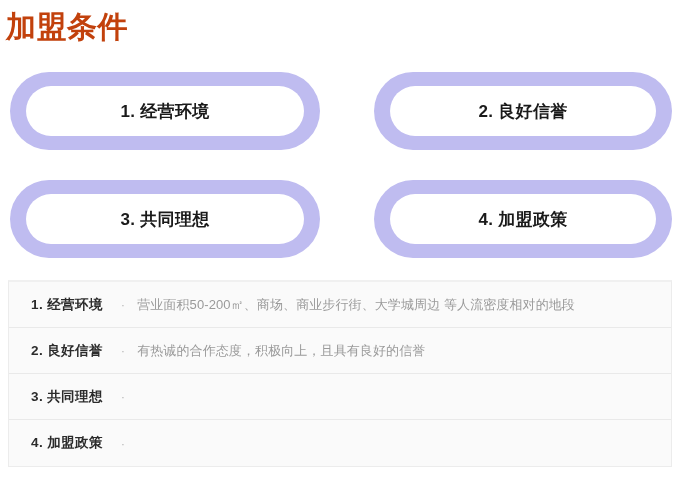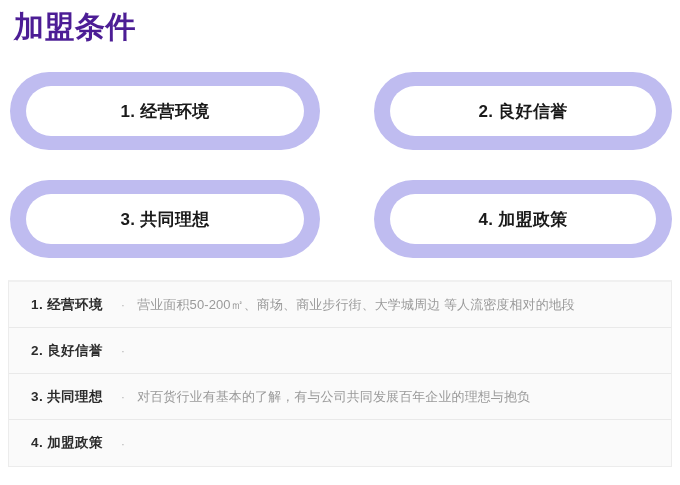--- a/index.html
+++ b/index.html
@@ -11,25 +11,25 @@
     height: 485px;
     background: #ffffff;
     font-family: "Liberation Sans", "DejaVu Sans", sans-serif;
     overflow: hidden;
     position: relative;
   }
 
   
   .page-title {
     position: absolute;
-    left: 14px;
+    left: 6px;
     top: 6px;
     font-size: 30px;
     font-weight: bold;
-    color: #4c1d95;
+    color: #c2410c;
     letter-spacing: 0.5px;
     line-height: 42px;
     white-space: nowrap;
   }
 
   
   .pill-grid {
     position: absolute;
     left: 0;
     top: 70px;
@@ -151,26 +151,26 @@
 
   <div class="detail-row">
     <span class="detail-label">1. 经营环境</span>
     <span class="detail-sep">·</span>
     <span class="detail-desc">营业面积50-200㎡、商场、商业步行街、大学城周边 等人流密度相对的地段</span>
   </div>
 
   <div class="detail-row">
     <span class="detail-label">2. 良好信誉</span>
     <span class="detail-sep">·</span>
+    <span class="detail-desc">有热诚的合作态度，积极向上，且具有良好的信誉</span>
   </div>
 
   <div class="detail-row">
     <span class="detail-label">3. 共同理想</span>
     <span class="detail-sep">·</span>
-    <span class="detail-desc">对百货行业有基本的了解，有与公司共同发展百年企业的理想与抱负</span>
   </div>
 
   <div class="detail-row">
     <span class="detail-label">4. 加盟政策</span>
     <span class="detail-sep">·</span>
   </div>
 
 </div>
 
 </body></html>

